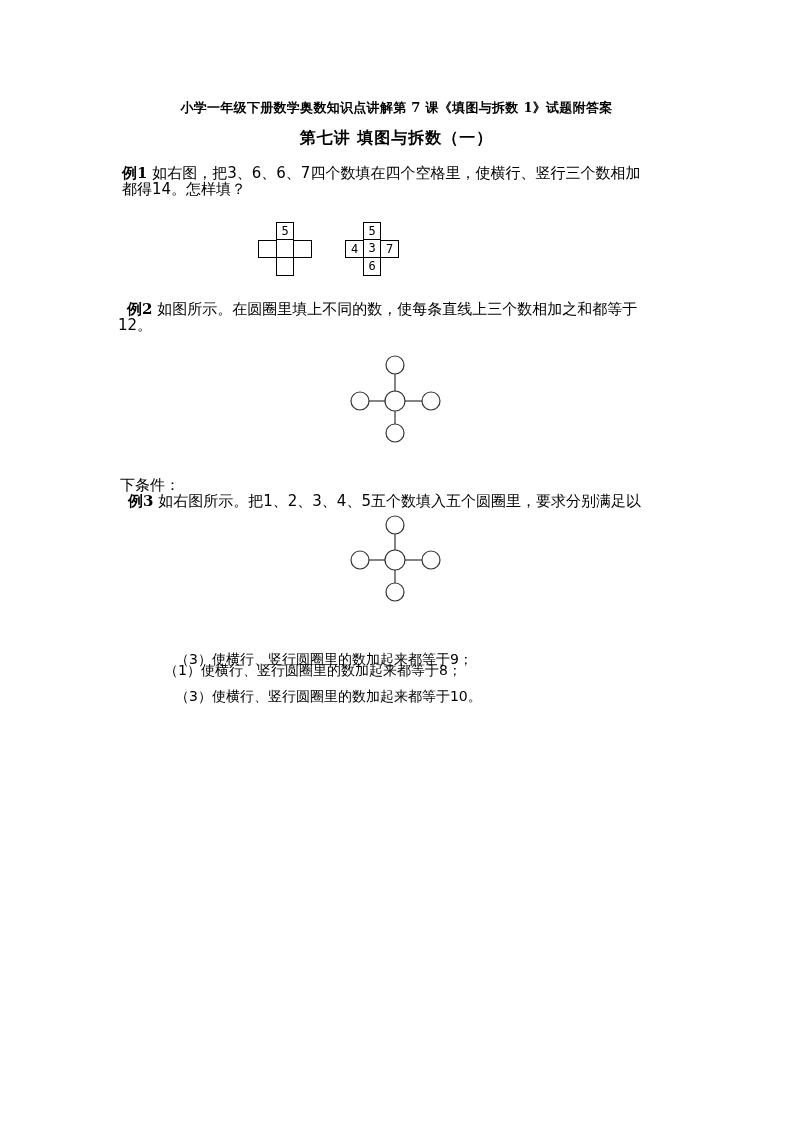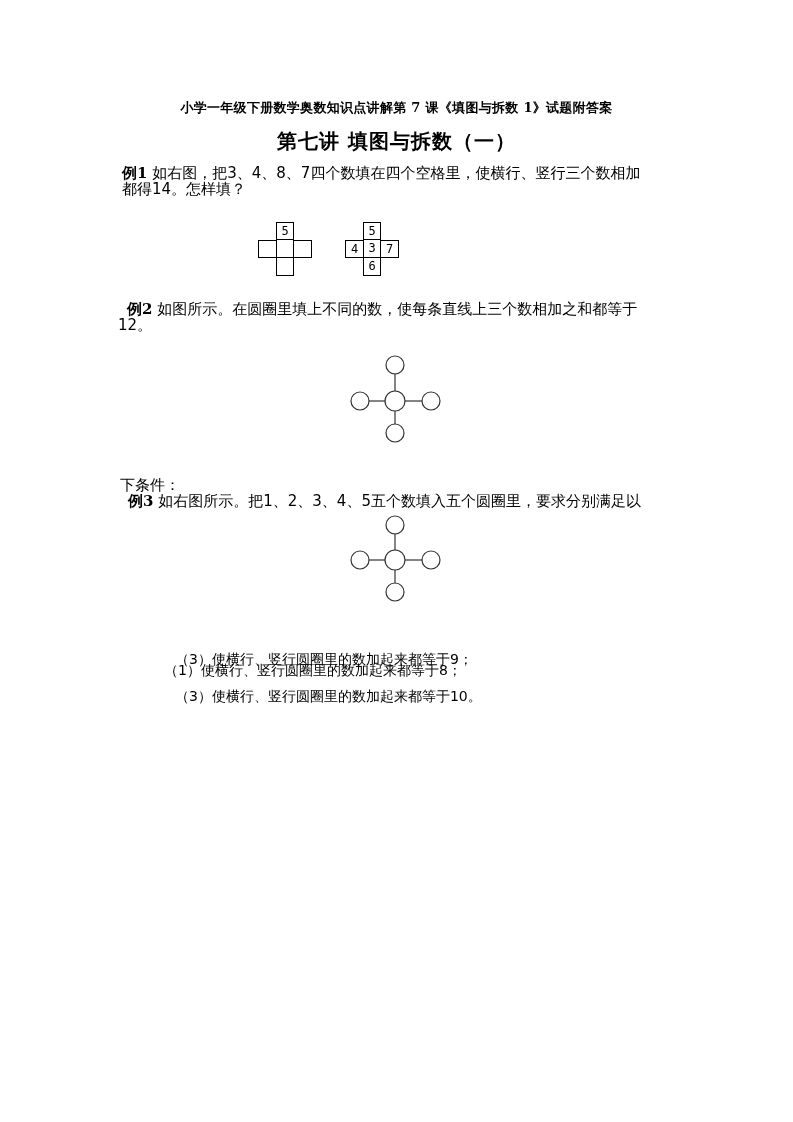--- a/index.html
+++ b/index.html
@@ -22,21 +22,21 @@
     font-family: "DejaVu Serif", "Liberation Serif", serif;
     font-weight: bold;
     font-size: 13px;
     letter-spacing: 0.3px;
   }
   .lesson-heading {
     left: 0; width: 793px; top: 128px;
     text-align: center;
     font-family: "DejaVu Serif", "Liberation Serif", serif;
     font-weight: bold;
-    font-size: 20px;
+    font-size: 16px;
     letter-spacing: 1px;
   }
   .para {
     font-size: 15px;
     line-height: 16px;
   }
   .para .ex-label {
     font-family: "DejaVu Serif", "Liberation Serif", serif;
     font-weight: bold;
   }
@@ -68,21 +68,21 @@
   }
 </style>
 </head>
 <body>
 
 <div class="abs doc-title">小学一年级下册数学奥数知识点讲解第 7 课《填图与拆数 1》试题附答案</div>
 
 <div class="abs lesson-heading">第七讲  填图与拆数（一）</div>
 
 <div class="abs para" style="left:122px; top:165px;">
-  <span class="ex-label">例1</span><span> 如右图，把3、4、8、7四个数填在四个空格里，使横行、竖行三个数相加</span>
+  <span class="ex-label">例1</span><span> 如右图，把3、6、6、7四个数填在四个空格里，使横行、竖行三个数相加</span>
 </div>
 <div class="abs para" style="left:122px; top:181px;">都得14。怎样填？</div>
 
 <div class="grid" style="left:258px; top:222px;">
   <div class="cell top">5</div>
   <div class="cell left"></div>
   <div class="cell center"></div>
   <div class="cell right"></div>
   <div class="cell bottom"></div>
 </div>

